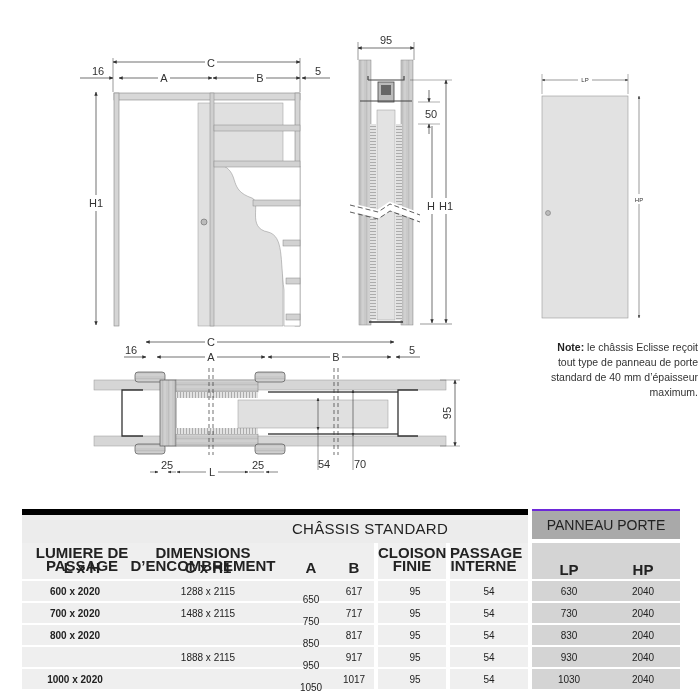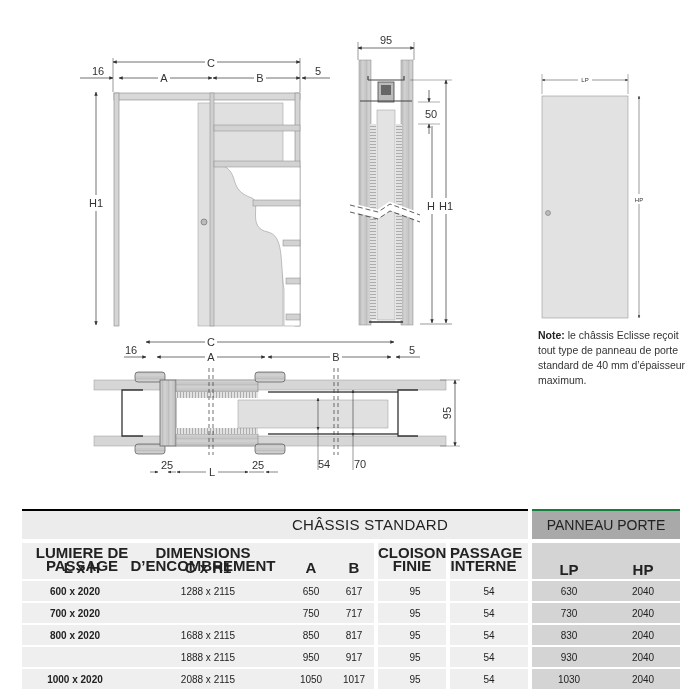--- a/index.html
+++ b/index.html
@@ -1,32 +1,32 @@
 <!DOCTYPE html>
 <html><head>
 <meta charset="utf-8">
 <style>
   html,body{margin:0;padding:0;background:#fff;}
   body{width:700px;height:700px;position:relative;overflow:hidden;font-family:"Liberation Sans",sans-serif;color:#222;}
   svg text{font-family:"Liberation Sans",sans-serif;}
   .dim{font-family:"Liberation Sans",sans-serif;font-size:11px;fill:#333;}
   #diagram{position:absolute;left:0;top:0;width:700px;height:500px;}
-  #note{position:absolute;left:538px;top:328px;width:160px;font-size:10.5px;line-height:15px;color:#333;}
+  #note{position:absolute;left:538px;top:340px;width:160px;font-size:10.5px;line-height:15px;color:#333;text-align:right;}
   #note b{font-weight:bold;color:#222;}
   
   #tbl{position:absolute;left:22px;top:509px;width:658px;height:182px;}
-  .hdr-main{position:absolute;left:0;top:0;width:506px;height:28px;background:#ececec;border-top:2px solid #000000;text-align:center;}
+  .hdr-main{position:absolute;left:0;top:0;width:506px;height:28px;background:#ececec;border-top:6px solid #000000;text-align:center;}
   .hdr-main span{font-size:15px;letter-spacing:.3px;line-height:28px;position:relative;left:95px;}
-  .hdr-side{position:absolute;left:510px;top:0;width:148px;height:28px;background:#a9a9a9;border-top:2px solid #15803d;text-align:center;}
+  .hdr-side{position:absolute;left:510px;top:0;width:148px;height:28px;background:#a9a9a9;border-top:2px solid #6d28d9;text-align:center;}
   .hdr-side span{font-size:14px;line-height:28px;color:#222;}
   .row{position:absolute;left:0;width:658px;height:20px;font-size:10px;}
   .cell{position:absolute;top:0;height:100%;display:flex;align-items:center;justify-content:center;}
   .c1{left:0;width:106px;font-weight:bold;}
   .c2{left:106px;width:160px;}
-  .c3{left:266px;width:46px;}
+  .c3{left:266px;width:46px;margin-top:8px;}
   .c4{left:312px;width:40px;}
   .c5{left:362px;width:62px;}
   .c6{left:428px;width:78px;}
   .c7{left:510px;width:74px;}
   .c8{left:584px;width:74px;}
   .bgA{position:absolute;top:0;height:100%;background:#efefef;}
   .bgB{position:absolute;top:0;height:100%;background:#d4d4d4;}
   .subhead{position:absolute;top:34px;left:0;width:658px;height:36px;font-size:15px;font-weight:bold;}
   .subhead .bgA,.subhead .bgB{top:0;}
   .sh{position:absolute;text-align:center;line-height:13px;}
@@ -255,34 +255,34 @@
     <div class="cell c6">54</div>
     <div class="cell c7">630</div>
     <div class="cell c8">2040</div>
   </div>
   <div class="row" style="top:94px;">
     <div class="bgA" style="left:0;width:352px;"></div>
       <div class="bgA" style="left:356px;width:68px;"></div>
       <div class="bgA" style="left:428px;width:78px;"></div>
       <div class="bgB" style="left:510px;width:148px;"></div>
     <div class="cell c1">700 x 2020</div>
+    <div class="cell c2">1488 x 2115</div>
     <div class="cell c3">750</div>
     <div class="cell c4">717</div>
     <div class="cell c5">95</div>
     <div class="cell c6">54</div>
     <div class="cell c7">730</div>
     <div class="cell c8">2040</div>
   </div>
   <div class="row" style="top:116px;">
     <div class="bgA" style="left:0;width:352px;"></div>
       <div class="bgA" style="left:356px;width:68px;"></div>
       <div class="bgA" style="left:428px;width:78px;"></div>
       <div class="bgB" style="left:510px;width:148px;"></div>
     <div class="cell c1">800 x 2020</div>
-    <div class="cell c2">1688 x 2115</div>
     <div class="cell c3">850</div>
     <div class="cell c4">817</div>
     <div class="cell c5">95</div>
     <div class="cell c6">54</div>
     <div class="cell c7">830</div>
     <div class="cell c8">2040</div>
   </div>
   <div class="row" style="top:138px;">
     <div class="bgA" style="left:0;width:352px;"></div>
       <div class="bgA" style="left:356px;width:68px;"></div>
@@ -295,21 +295,20 @@
     <div class="cell c6">54</div>
     <div class="cell c7">930</div>
     <div class="cell c8">2040</div>
   </div>
   <div class="row" style="top:160px;">
     <div class="bgA" style="left:0;width:352px;"></div>
       <div class="bgA" style="left:356px;width:68px;"></div>
       <div class="bgA" style="left:428px;width:78px;"></div>
       <div class="bgB" style="left:510px;width:148px;"></div>
     <div class="cell c1">1000 x 2020</div>
-    <div class="cell c2">2088 x 2115</div>
     <div class="cell c3">1050</div>
     <div class="cell c4">1017</div>
     <div class="cell c5">95</div>
     <div class="cell c6">54</div>
     <div class="cell c7">1030</div>
     <div class="cell c8">2040</div>
   </div>
 </div>
 
 </body></html>

